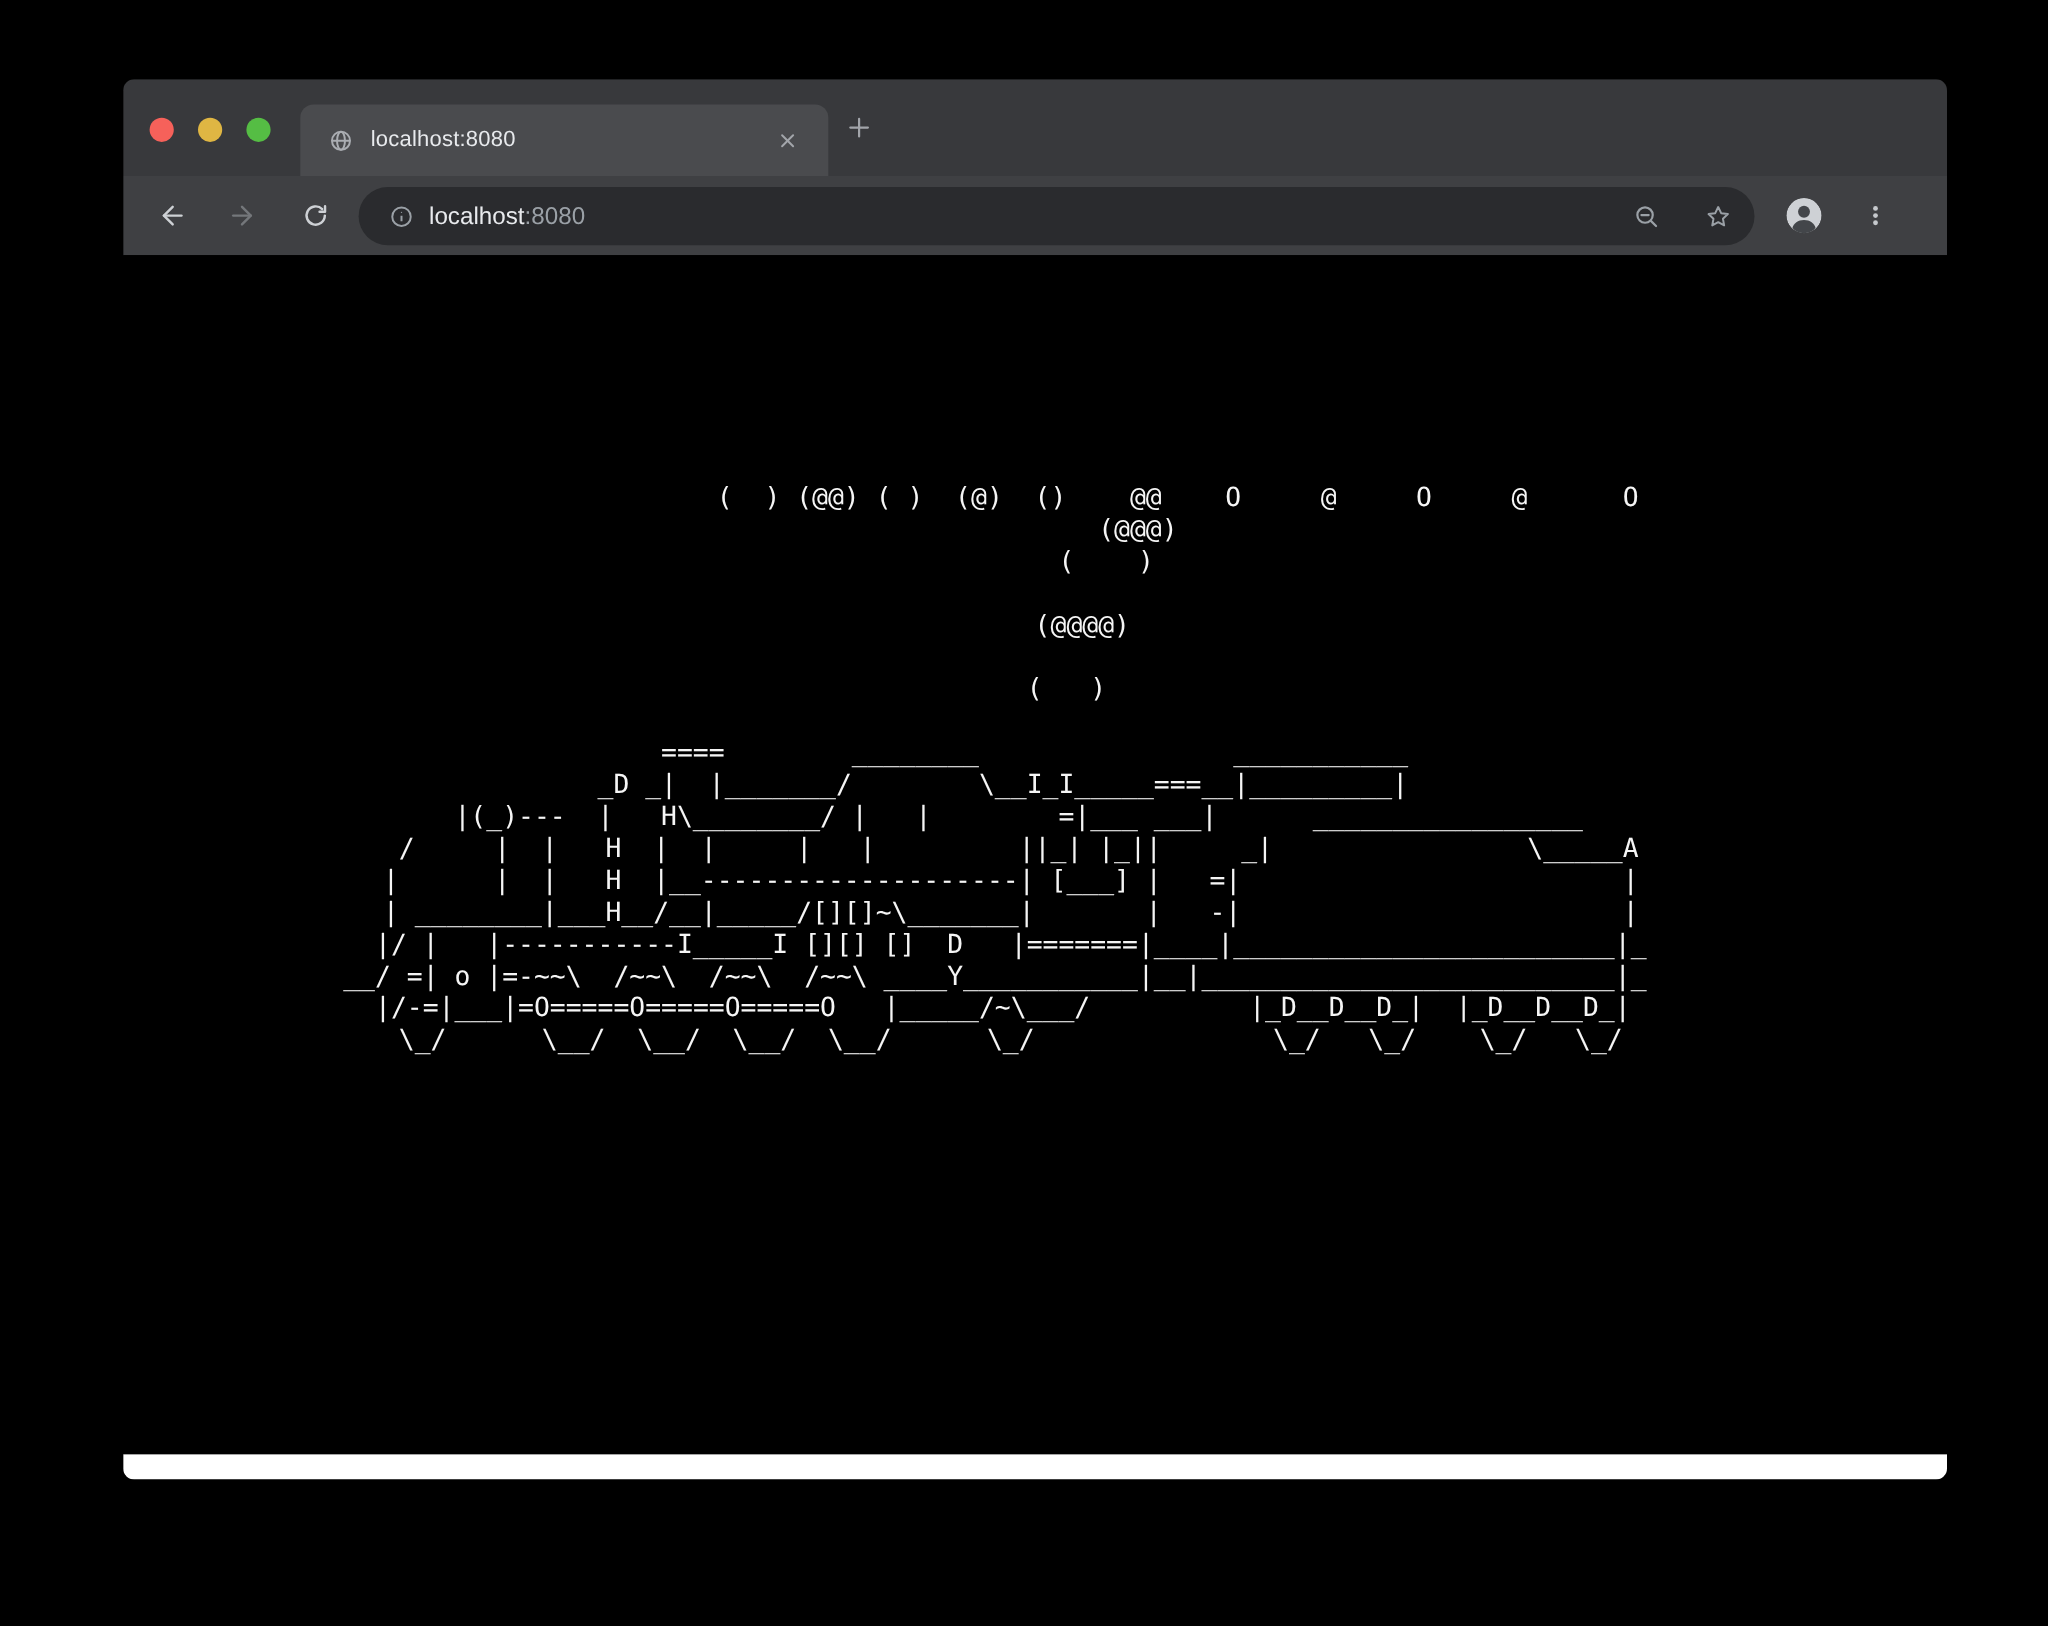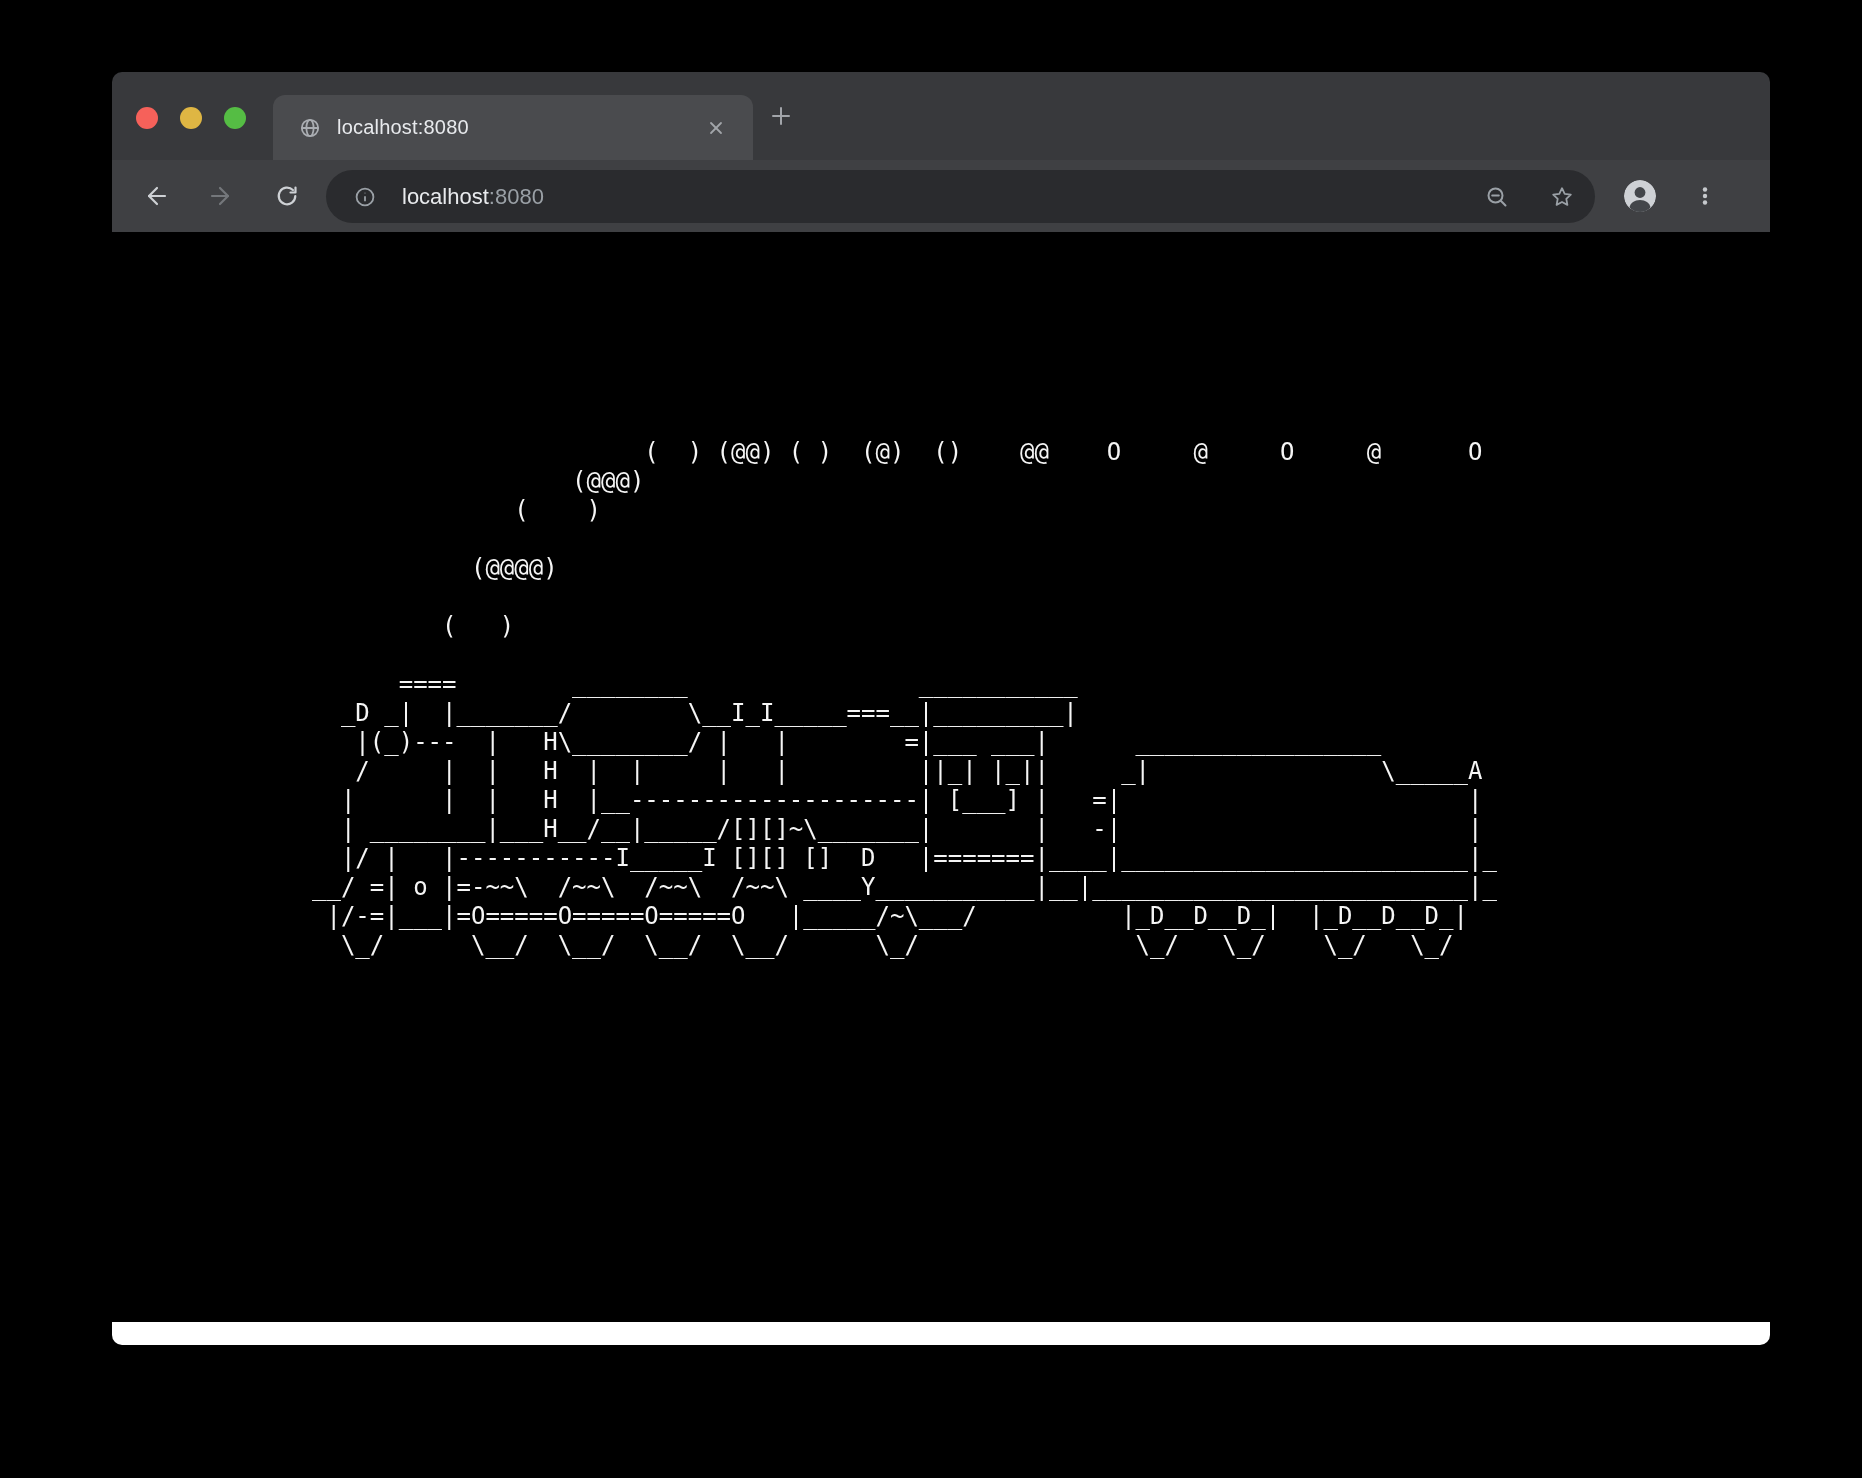--- a/index.html
+++ b/index.html
@@ -1,19 +1,19 @@
 <!DOCTYPE html>
 <html style="--traffic-red: #f6615a; --traffic-yellow: #dfb643; --traffic-green: #55bd44; --frame: #38393c; --tab: #4a4b4e; --toolbar: #3f4043; --pill: #2a2b2e; --page-bg: #000000; --art: #f5f5f5; --strip: #ffffff; --text: #e8eaed; --text-dim: #9aa0a6; --icon: #9aa0a6; --icon-bright: #ced1d5; --icon-dim: #74777b;"><head>
 <meta charset="utf-8">
 <style>
   html,body{margin:0;padding:0;background:#000;}
   body{width:1862px;height:1478px;position:relative;font-family:"Liberation Sans",sans-serif;overflow:hidden;}
 
   .window{position:absolute;left:112px;top:72px;width:1658px;height:1273px;
-          border-radius:10px;overflow:hidden;background:var(--page-bg);}
+          border-radius:10px;overflow:hidden;background:var(--page-bg);text-align:center;}
 
   
   .tabstrip{position:relative;height:88px;background:var(--frame);}
   .traffic{position:absolute;left:24px;top:35px;display:flex;gap:22px;}
   .light{width:22px;height:22px;border-radius:50%;}
   .light.red{background:var(--traffic-red);}
   .light.yellow{background:var(--traffic-yellow);}
   .light.green{background:var(--traffic-green);}
 
   .tab{position:absolute;left:161px;top:23px;width:480px;height:65px;background:var(--tab);
@@ -25,21 +25,21 @@
   .newtab{position:absolute;left:657px;top:32px;width:24px;height:24px;cursor:pointer;}
 
   
   .toolbar{position:relative;height:72px;background:var(--toolbar);}
   .navbtn{position:absolute;top:23px;width:26px;height:26px;cursor:pointer;}
   .back{left:31px;} .forward{left:96px;} .reload{left:162px;}
   .omnibox{position:absolute;left:214px;top:10px;width:1269px;height:53px;background:var(--pill);
            border-radius:27px;}
   .omnibox .siteinfo{position:absolute;left:28px;top:16px;width:22px;height:22px;cursor:pointer;}
   .urltext{position:absolute;left:64px;top:0;height:53px;line-height:53px;font-size:22px;}
-  .urltext .host{color:var(--text);margin-left:12px;}
+  .urltext .host{color:var(--text);}
   .urltext .port{color:var(--text-dim);}
   .pillicon{position:absolute;top:15px;width:24px;height:24px;cursor:pointer;}
   .zoomout{left:1159px;} .star{left:1224px;}
   .avatar{position:absolute;left:1512px;top:20px;width:32px;height:32px;cursor:pointer;}
   .menu{position:absolute;left:1581px;top:24px;width:24px;height:24px;cursor:pointer;}
 
   
   .content{position:relative;height:1090px;background:var(--page-bg);overflow:hidden;}
   pre.ascii{position:absolute;left:200px;top:206px;margin:0;
             font-family:"DejaVu Sans Mono",monospace;font-size:24px;line-height:29px;

